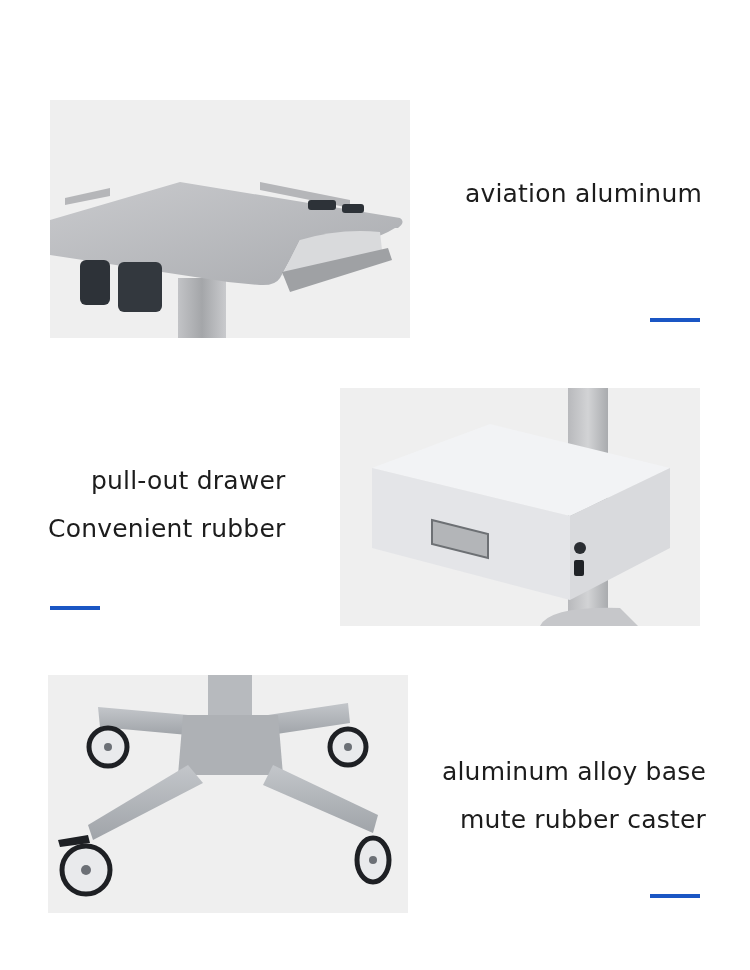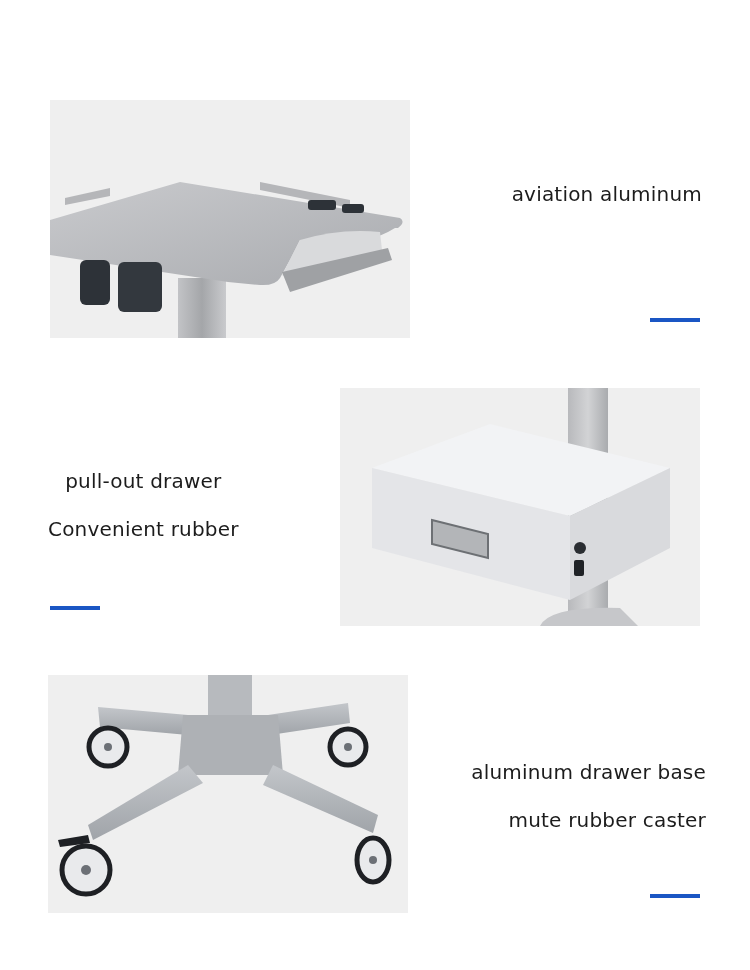--- a/index.html
+++ b/index.html
@@ -1,22 +1,22 @@
 <!DOCTYPE html>
 <html><head>
 <meta charset="utf-8">
 <style>
   html, body { margin: 0; padding: 0; background: #ffffff; }
   body { width: 750px; height: 970px; position: relative; overflow: hidden;
          font-family: "DejaVu Sans", "Liberation Sans", sans-serif; color: #1c1c1c; }
   .panel { position: absolute; background: #efefef; overflow: hidden; }
   .panel svg { position: absolute; left: 0; top: 0; width: 100%; height: 100%; }
-  .caption { position: absolute; font-size: 20px; line-height: 48px; letter-spacing: 0.2px; }
+  .caption { position: absolute; font-size: 25px; line-height: 48px; letter-spacing: 0.2px; }
   .caption.right { text-align: right; }
-  .caption.left { text-align: center; }
+  .caption.left { text-align: right; }
   .caption div { white-space: nowrap; }
   .bar { position: absolute; width: 50px; height: 4px; }
 </style>
 </head>
 <body>
 
 <div class="panel" style="left:50px; top:100px; width:360px; height:238px;">
   <svg viewBox="0 0 360 238">
     <defs>
       <linearGradient id="trayG" x1="0" y1="0" x2="1" y2="1">
@@ -94,16 +94,16 @@
     <g fill="#6c7076">
       <circle cx="60" cy="72" r="4"></circle>
       <circle cx="300" cy="72" r="4"></circle>
       <circle cx="38" cy="195" r="5"></circle>
       <circle cx="325" cy="185" r="4"></circle>
     </g>
     <path d="M10 165 L40 160 L42 168 L12 172 Z" fill="#1e2024"></path>
   </svg>
 </div>
 <div class="caption right" style="right:44px; top:748px;">
-  <div>aluminum drawer base</div>
+  <div>aluminum alloy base</div>
   <div>mute rubber caster</div>
 </div>
 <div class="bar" style="left:650px; top:894px; background:#1a56c4;"></div>
 
 </body></html>

